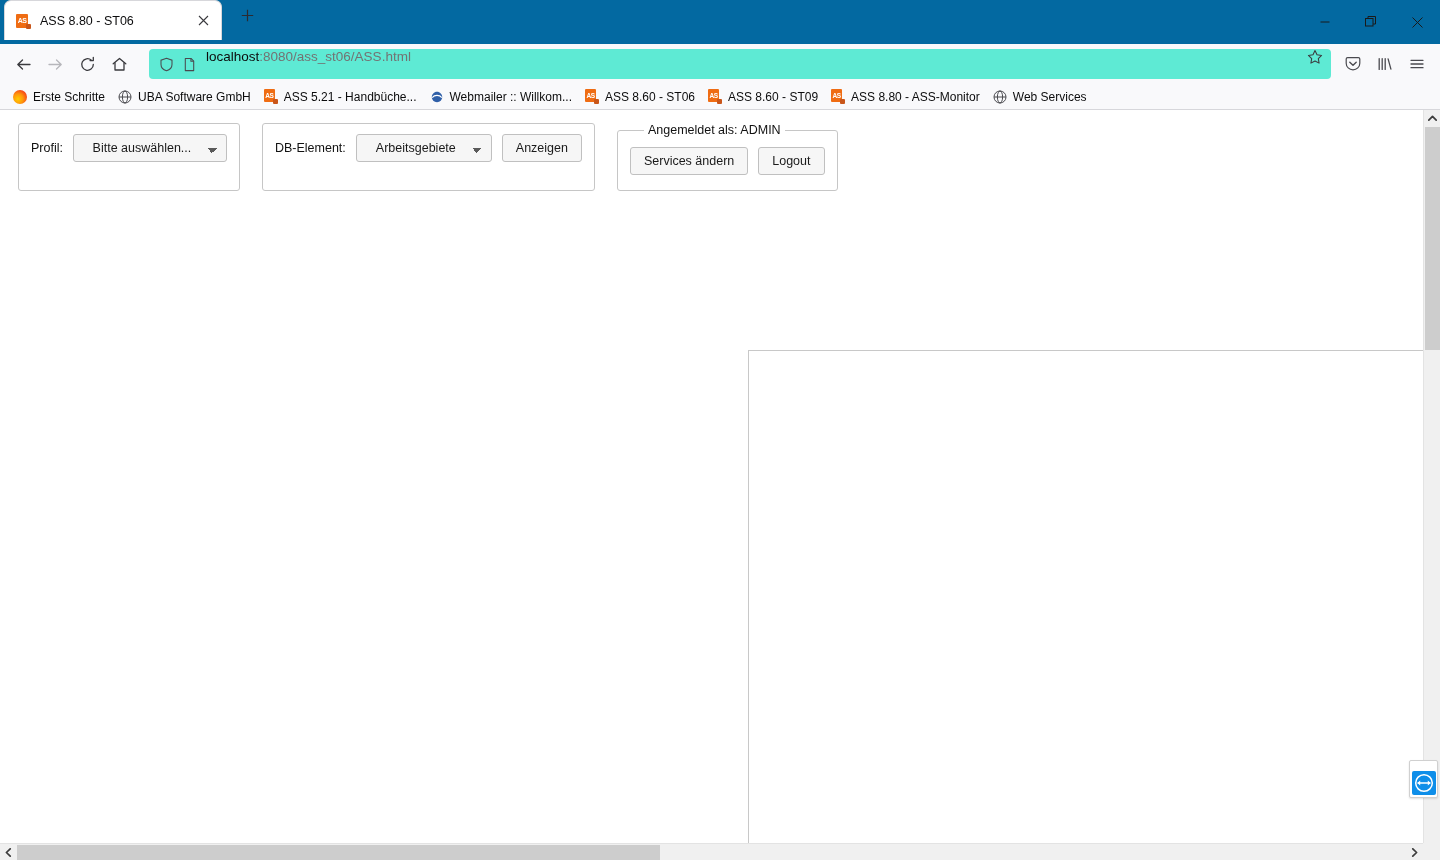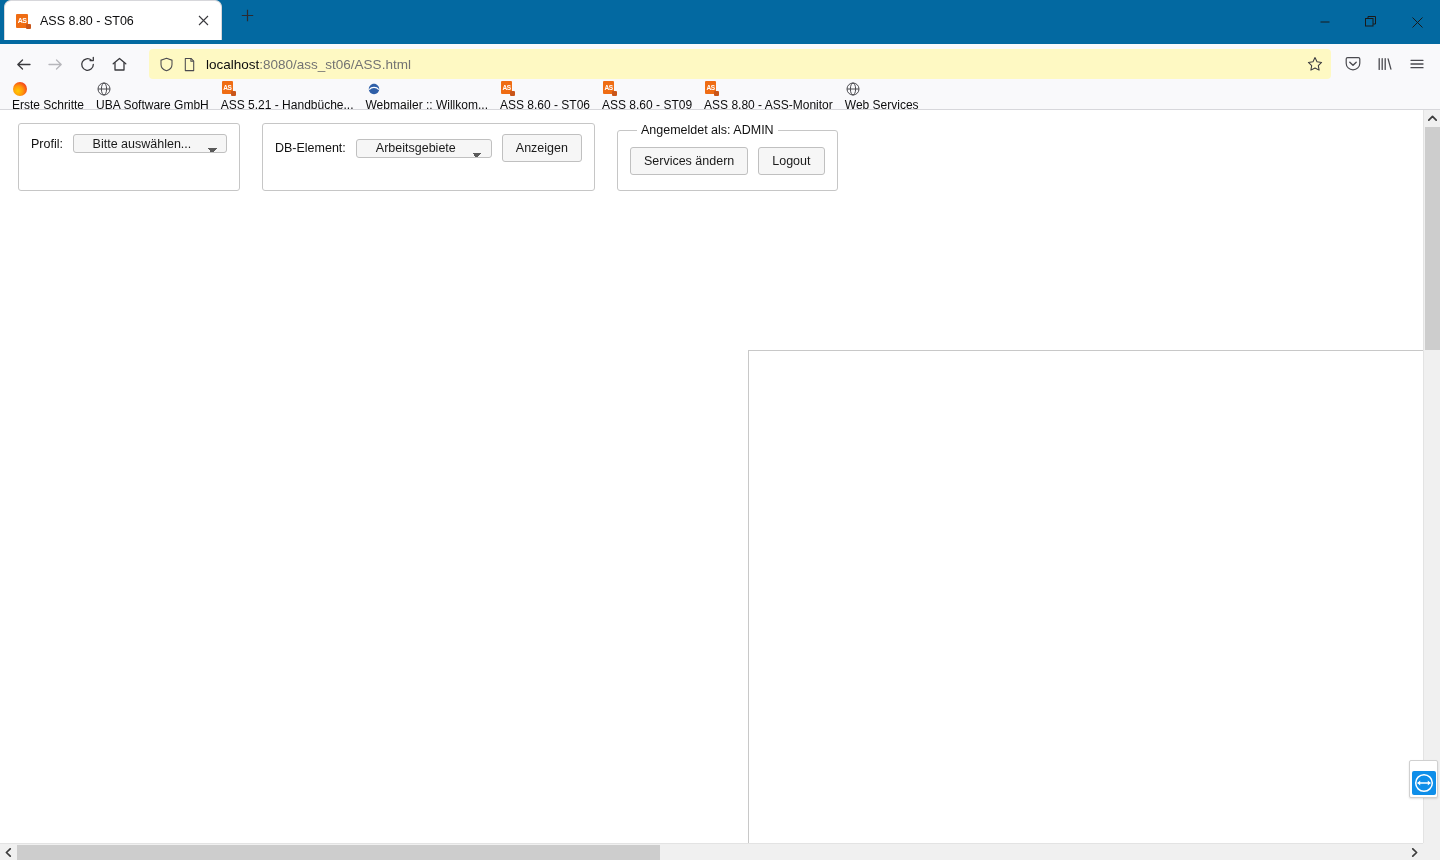--- a/index.html
+++ b/index.html
@@ -109,24 +109,23 @@
     display: flex; align-items: center; justify-content: center;
     border-radius: 4px;
     color: #3a3a3e;
     flex: 0 0 32px;
   }
   .navbtn.disabled { color: #b6b6bb; }
   .urlbar {
     flex: 1;
     height: 30px;
     margin: 0 6px 0 14px;
-    background: #fef9c3;
+    background: #5eead4;
     border-radius: 4px;
     display: flex;
-    align-items: center;
     padding: 0 8px 0 10px;
     min-width: 0;
   }
   .urlbar .ic { color: #4a4a4f; display: flex; align-items: center; flex: 0 0 auto; }
   .url-text {
     flex: 1;
     font-size: 13.5px;
     color: #0c0c0d;
     margin-left: 9px;
     white-space: nowrap;
@@ -140,27 +139,26 @@
   .bookmarks {
     height: 26px;
     flex: 0 0 26px;
     background: #f9f9fb;
     display: flex;
     align-items: center;
     padding: 0 6px;
     border-bottom: 1px solid #d7d7db;
   }
   .bm {
-    display: flex; align-items: flex-start;
+    display: flex; align-items: center;
     padding: 2px 6px;
     border-radius: 3px;
     font-size: 12px;
     color: #0c0c0d;
     white-space: nowrap;
-    flex-direction: column;
   }
   .bm-ic { width: 16px; height: 16px; flex: 0 0 16px; margin-right: 5px; display:flex; align-items:center; justify-content:center; position: relative; }
   .bm-label { line-height: 16px; }
   .ff-ic {
     width: 14px; height: 14px; border-radius: 50%;
     background: radial-gradient(circle at 35% 65%, #ffcb02 0%, #ff960b 40%, #f4451a 75%, #b5293a 100%);
   }
   .ass-ic { width: 14px; height: 15px; position: relative; }
   .ass-ic i {
     position: absolute; left: 0; top: 0;
@@ -202,30 +200,30 @@
     display: flex;
     align-items: center;
     gap: 10px;
     background: #ffffff;
     min-height: 68px;
   }
   fieldset.box legend {
     font-size: 12.5px;
     color: #111;
     padding: 0 4px;
-    margin-left: 7px;
+    margin-left: 14px;
   }
   .fld-label {
     font-size: 12.5px;
     color: #111;
     white-space: nowrap;
   }
   select.ass-select {
     -webkit-appearance: none; appearance: none;
-    height: 19px;
+    height: 28px;
     background: #f6f6f6;
     border: 1px solid #c0c0c0;
     border-radius: 3px;
     font-family: "Liberation Sans", sans-serif;
     font-size: 12.5px;
     color: #1a1a1a;
     padding: 0 26px 0 10px;
     background-image:
       linear-gradient(45deg, transparent 50%, #5a5a5a 50%),
       linear-gradient(135deg, #5a5a5a 50%, transparent 50%);

